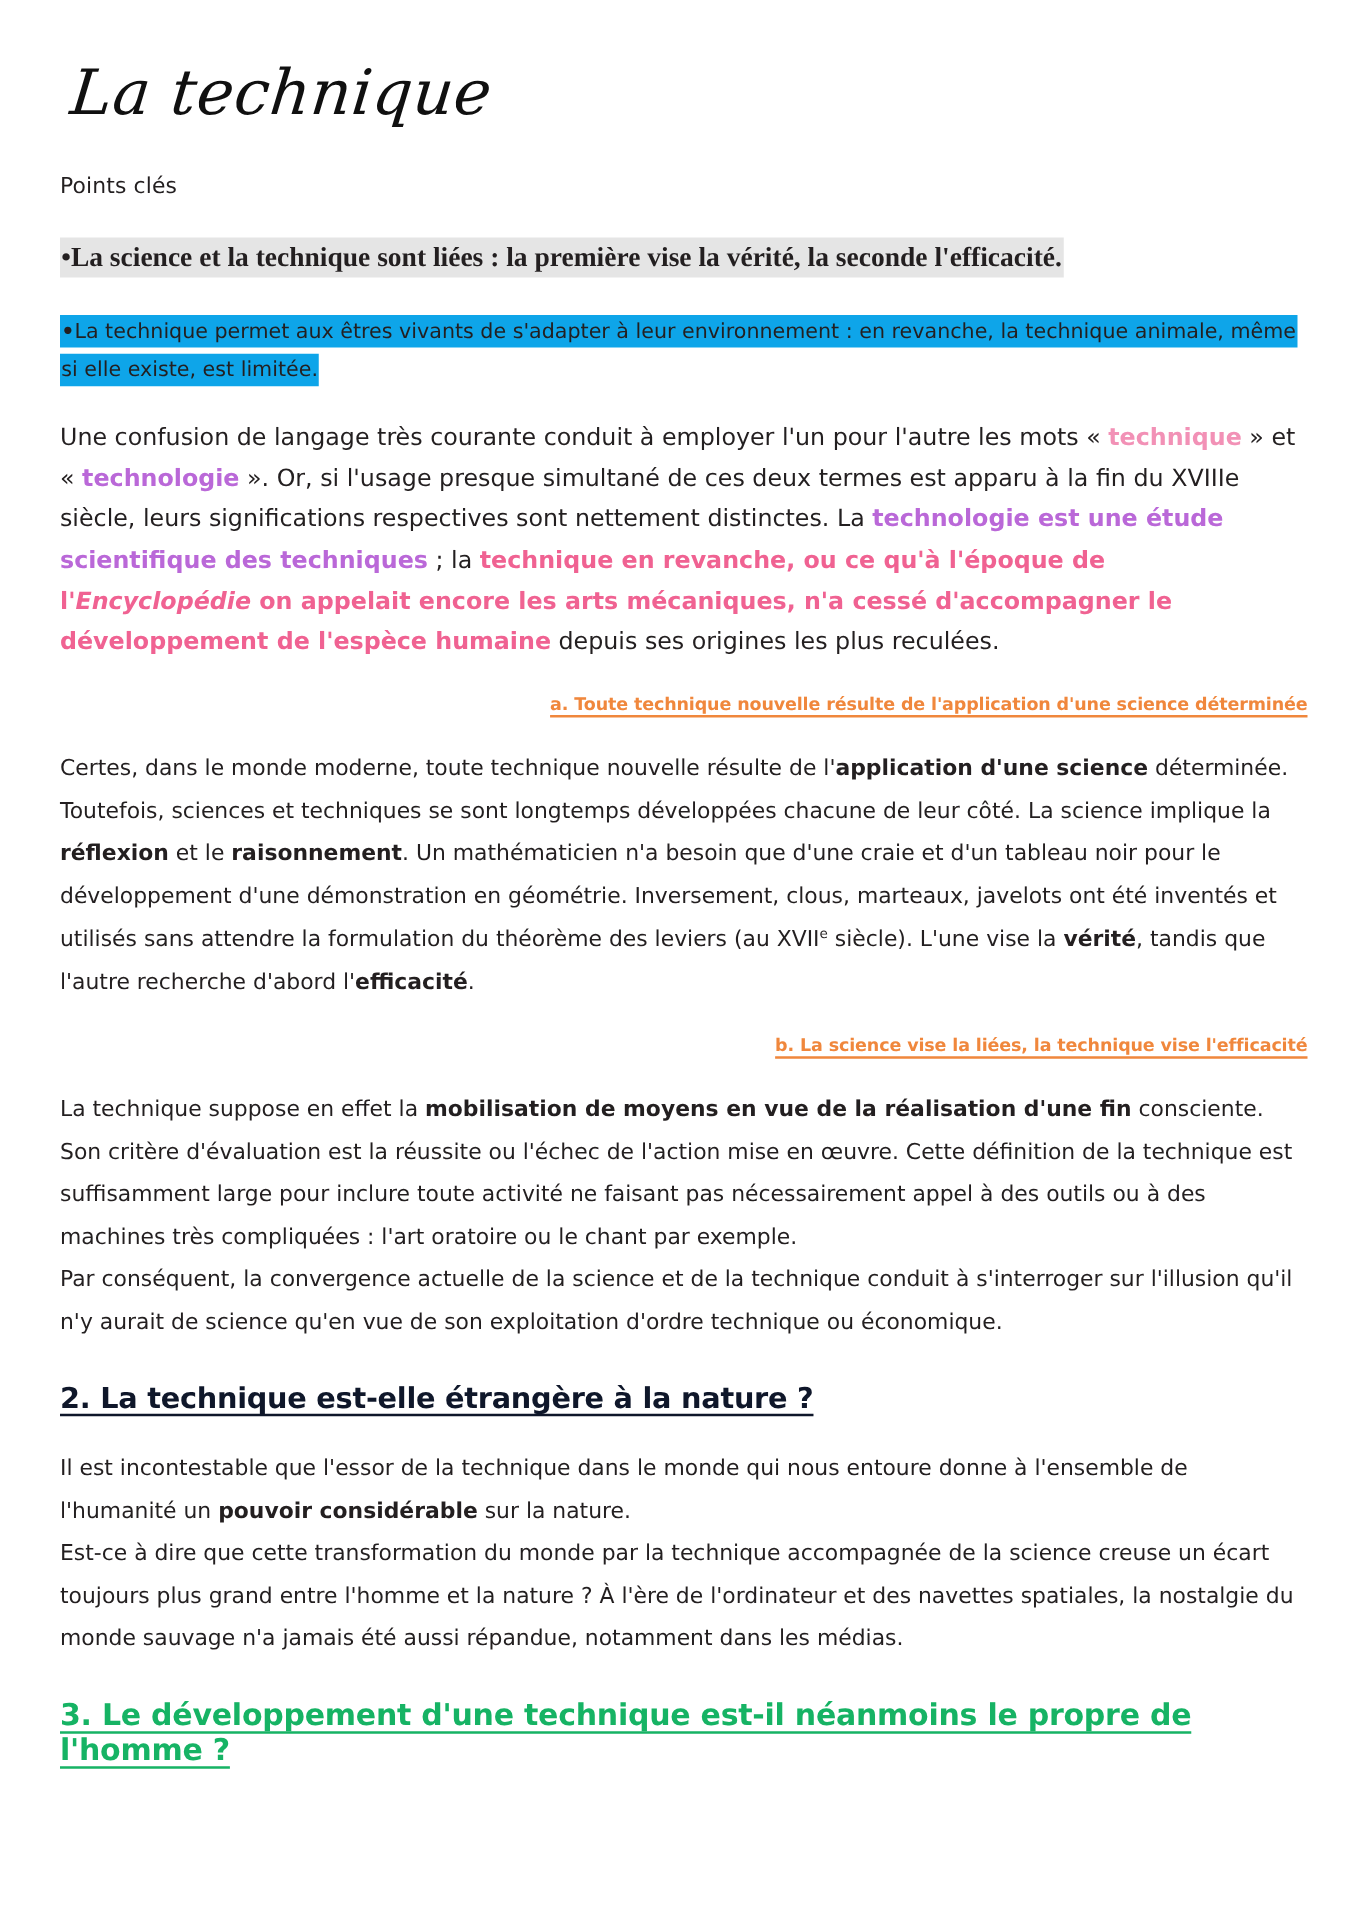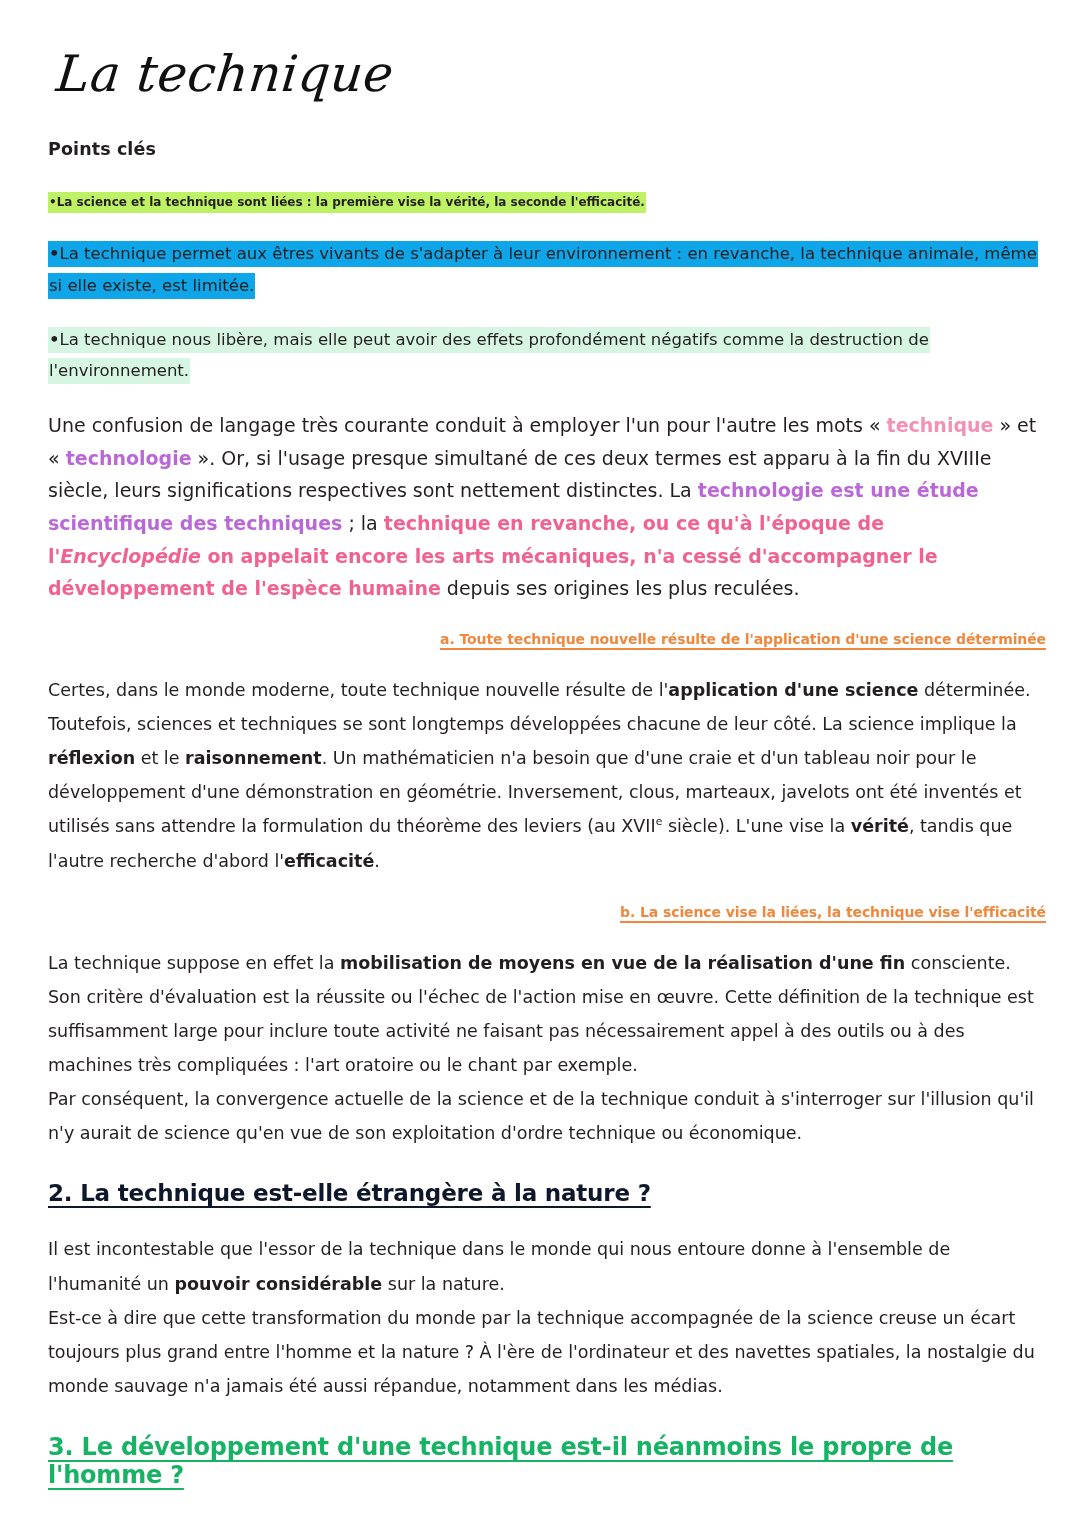--- a/index.html
+++ b/index.html
@@ -34,44 +34,45 @@
     letter-spacing: 0.5px;
     color: #101010;
     margin: 4px 0 38px 6px;
     transform: skewX(-6deg);
     transform-origin: left bottom;
   }
 
   
   .points-label {
     font-size: 17.5px;
-    font-weight: 700;
+    font-weight: 400;
     color: #231f20;
     margin: 0 0 26px 0;
     letter-spacing: 0.1px;
   }
 
   
   .keypoints {
     margin: 0 0 16px 0;
   }
   .kp {
     margin: 0 0 22px 0;
     font-size: 16.5px;
     line-height: 1.92;
   }
   .kp .hl {
     padding: 3px 1px 4px 1px;
     box-decoration-break: clone;
     -webkit-box-decoration-break: clone;
   }
   .kp-pink .hl {
-    background: #bef264;
+    background: #e5e5e5;
     font-weight: 700;
-    font-size: 12px;
+    font-size: 22px;
+    font-family: Liberation Serif, serif;
   }
   .kp-yellow .hl {
     background: #0ea5e9;
   }
   .kp-green .hl {
     background: #d6f5e2;
   }
   .kp .bullet {
     font-weight: 700;
   }
@@ -141,23 +142,20 @@
   <div class="keypoints">
 
     <div class="kp kp-pink">
       <span class="hl"><span class="bullet">•</span><span>La science et la technique sont liées : la première vise la vérité, la seconde l'efficacité.</span></span>
     </div>
 
     <div class="kp kp-yellow">
       <span class="hl"><span class="bullet">•</span><span>La technique permet aux êtres vivants de s'adapter à leur environnement : en revanche, la technique animale, même si elle existe, est limitée.</span></span>
     </div>
 
-    <div class="kp kp-green">
-      <span class="hl"><span class="bullet">•</span><span>La technique nous libère, mais elle peut avoir des effets profondément négatifs comme la destruction de l'environnement.</span></span>
-    </div>
 
   </div>
 
   <p class="body"><span>Une confusion de langage très courante conduit à employer l'un pour l'autre les mots « </span><span class="c-pink">technique</span><span> » et « </span><span class="c-purple">technologie</span><span> ». Or, si l'usage presque simultané de ces deux termes est apparu à la fin du XVIIIe siècle, leurs significations respectives sont nettement distinctes. La </span><span class="c-purple">technologie est une étude scientifique des techniques</span><span> ; la </span><span class="c-pink2">technique en revanche, ou ce qu'à l'époque de l'</span><span class="c-pink2 i-pink">Encyclopédie</span><span class="c-pink2"> on appelait encore les arts mécaniques, n'a cessé d'accompagner le développement de l'espèce humaine</span><span> depuis ses origines les plus reculées.</span></p>
 
 
   <h3 class="sub">a. Toute technique nouvelle résulte de l'application d'une science déterminée</h3>
 
   <p class="body tight"><span>Certes, dans le monde moderne, toute technique nouvelle résulte de l'</span><b>application d'une science</b><span> déterminée. Toutefois, sciences et techniques se sont longtemps développées chacune de leur côté. La science implique la </span><b>réflexion</b><span> et le </span><b>raisonnement</b><span>. Un mathématicien n'a besoin que d'une craie et d'un tableau noir pour le développement d'une démonstration en géométrie. Inversement, clous, marteaux, javelots ont été inventés et utilisés sans attendre la formulation du théorème des leviers (au XVII</span><sup class="ord">e</sup><span> siècle). L'une vise la </span><b>vérité</b><span>, tandis que l'autre recherche d'abord l'</span><b>efficacité</b><span>.</span></p>
 

